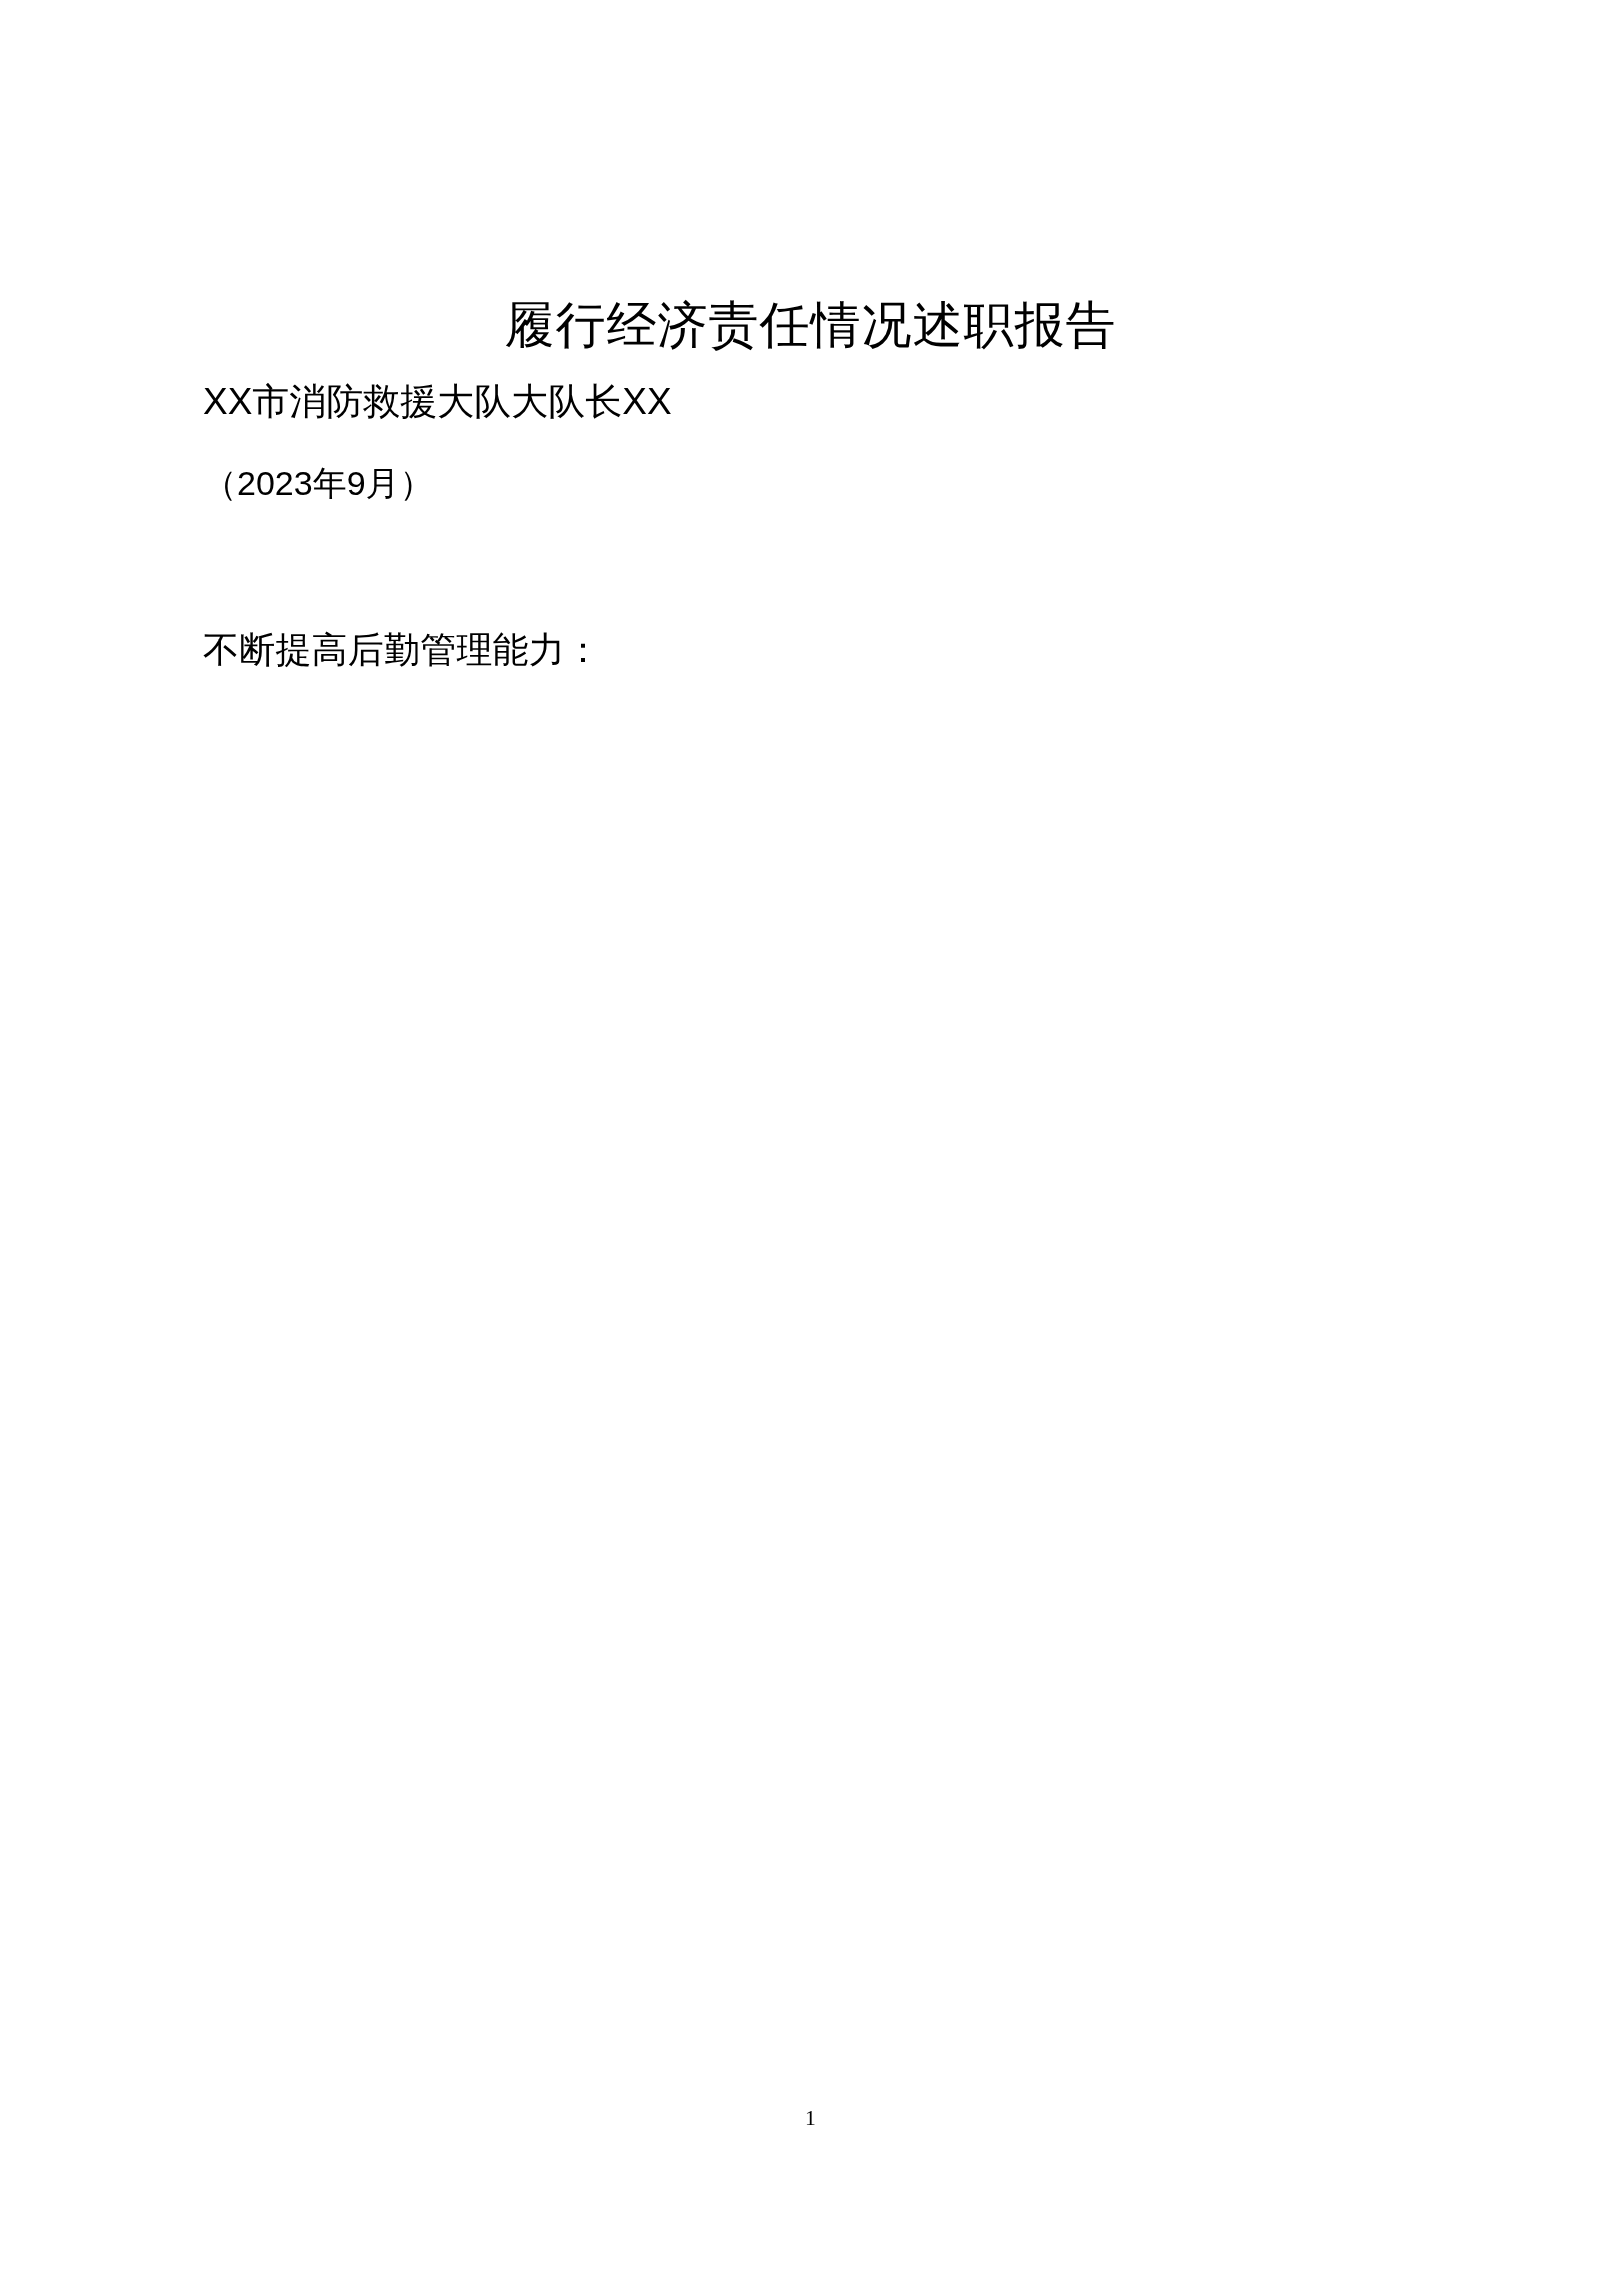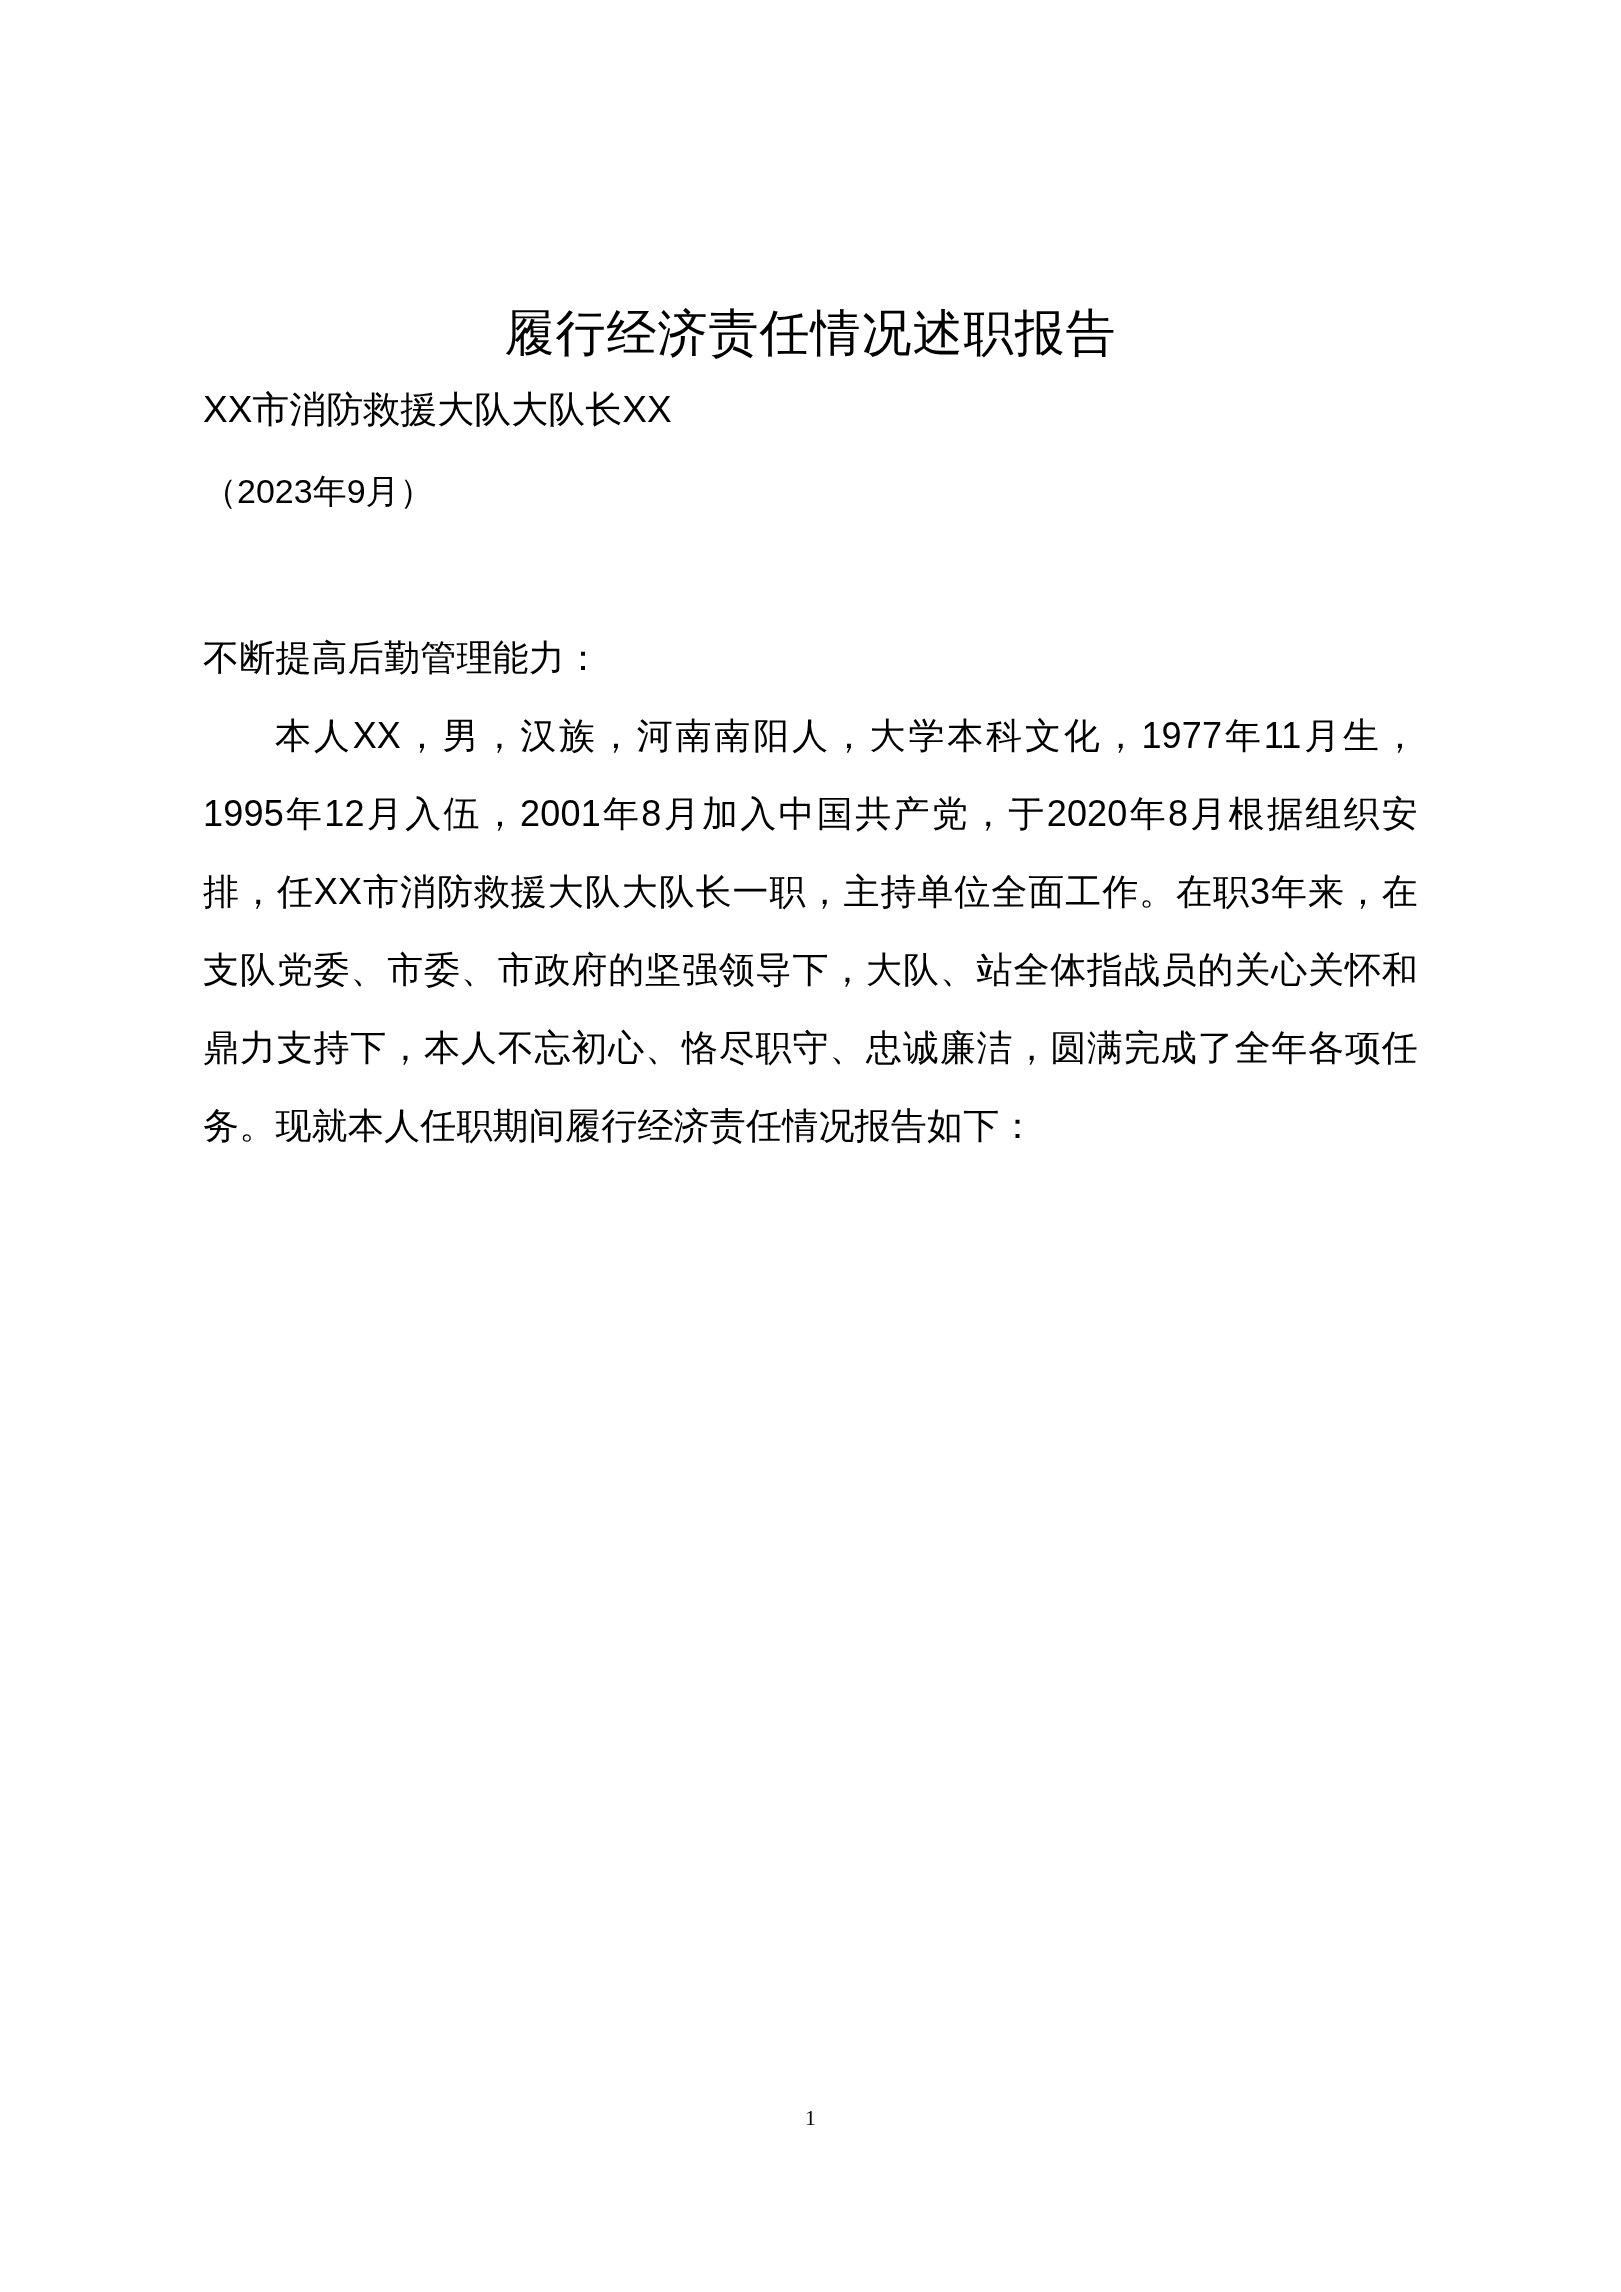--- a/index.html
+++ b/index.html
@@ -14,21 +14,21 @@
     margin: 0 auto;
     background: #ffffff;
     box-sizing: border-box;
     font-family: "Liberation Sans", "DejaVu Sans", sans-serif;
     color: #000000;
     overflow: hidden;
   }
   .content {
     position: absolute;
     left: 203px;
-    top: 8px;
+    top: 0;
     width: 1215px;
   }
 
   
   .doc-title {
     margin: 0;
     padding-top: 294px;
     text-align: center;
     font-size: 50px;
     font-weight: 400;
@@ -101,21 +101,20 @@
     <h1 class="doc-title">履行经济责任情况述职报告</h1>
 
     <div class="doc-subtitle">XX市消防救援大队大队长XX</div>
 
     <div class="doc-date">（2023年9月）</div>
 
     <div class="body-block">
 
       <p class="para salutation">不断提高后勤管理能力：</p>
 
-      <p class="para indent">本人XX，男，汉族，河南南阳人，大学本科文化，1977年11月生，1995年12月入伍，2001年8月加入中国共产党，于2020年8月根据组织安排，任XX市消防救援大队大队长一职，主持单位全面工作。在职3年来，在支队党委、市委、市政府的坚强领导下，大队、站全体指战员的关心关怀和鼎力支持下，本人不忘初心、恪尽职守、忠诚廉洁，圆满完成了全年各项任务。现就本人任职期间履行经济责任情况报告如下：</p>
 
 
 
     </div>
   </div>
 
   <div class="page-number">1</div>
 </div>
 
 

